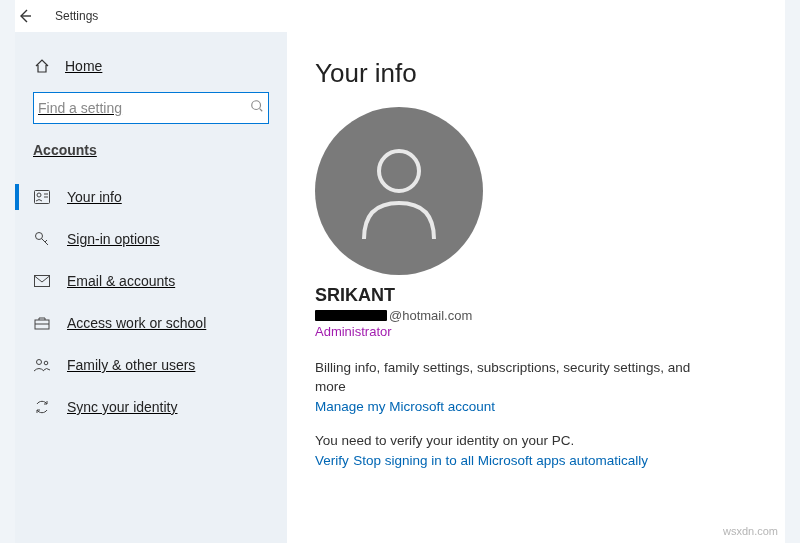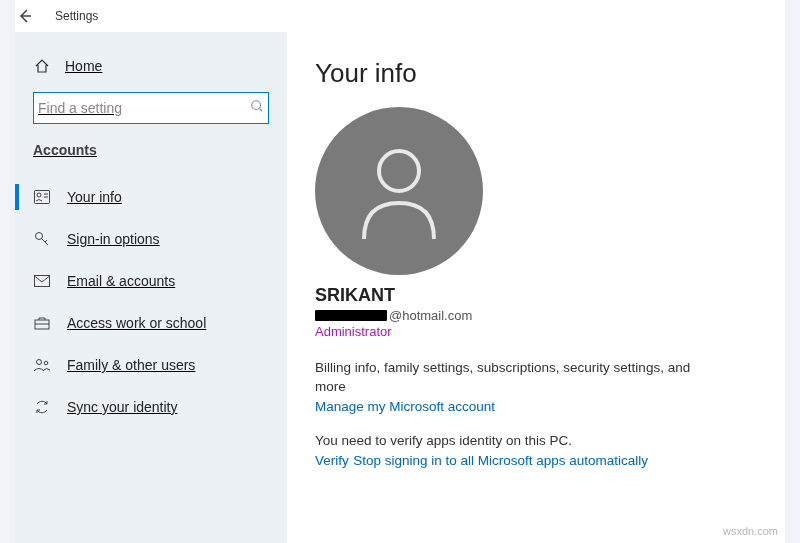--- a/index.html
+++ b/index.html
@@ -153,21 +153,21 @@
       <div class="username">SRIKANT</div>
       <div class="email-row">
         <span class="redacted"></span>
         <span>@hotmail.com</span>
       </div>
       <div class="role">Administrator</div>
 
       <div class="desc">Billing info, family settings, subscriptions, security settings, and more</div>
       <a class="link">Manage my Microsoft account</a>
 
-      <div class="desc">You need to verify apps identity on this PC.</div>
+      <div class="desc">You need to verify your identity on your PC.</div>
       <a class="link">Verify</a>
 
       <a class="link" style="margin-bottom:0">Stop signing in to all Microsoft apps automatically</a>
     </div>
   </div>
 </div>
 
 <div class="watermark">wsxdn.com</div>
 
 </body></html>

